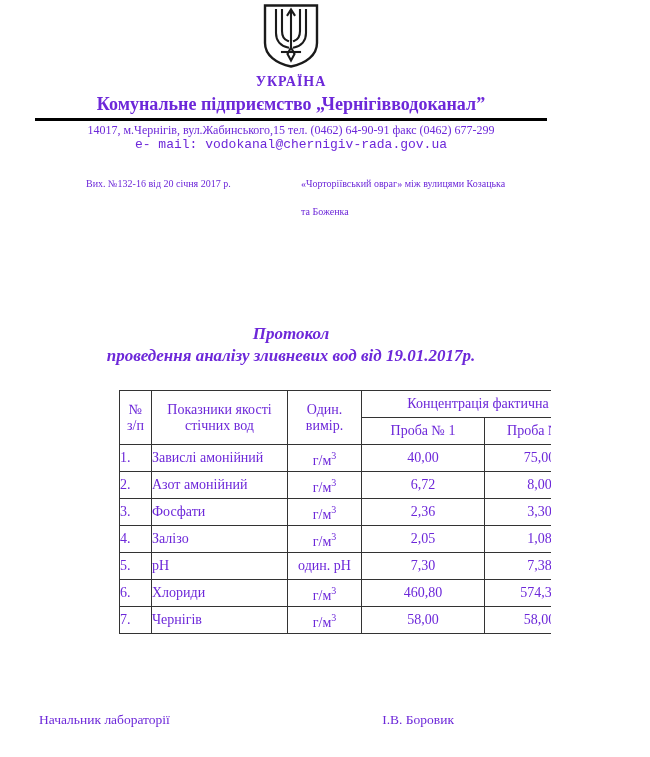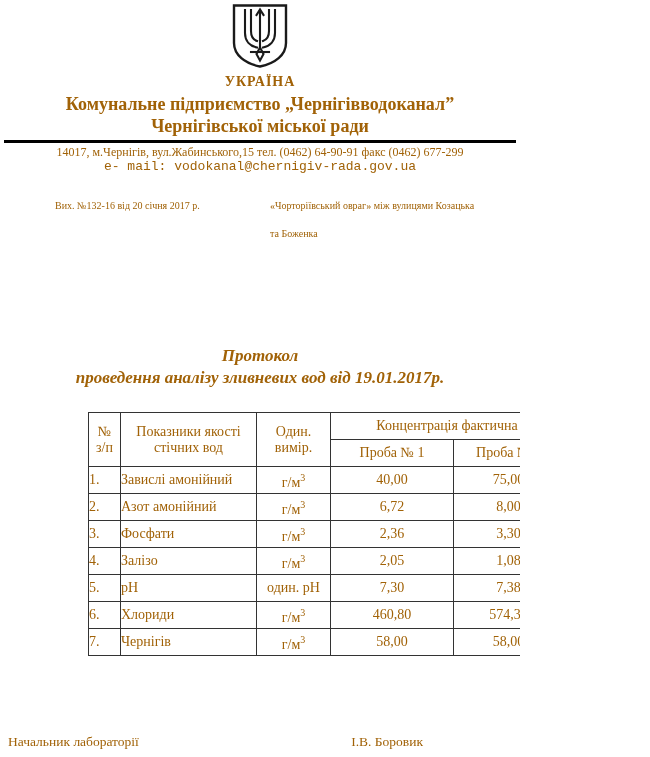--- a/index.html
+++ b/index.html
@@ -1,22 +1,23 @@
 <!DOCTYPE html>
 <html><head>
 <meta charset="utf-8">
 <style>
   html,body{margin:0;padding:0;background:#ffffff;}
   .page{
     position:relative;
     width:520px;height:757px;
     background:#ffffff;
     font-family:"Liberation Serif","DejaVu Serif",serif;
-    color:#a16207;
+    color:#6d28d9;
     overflow:hidden;
+    margin-left:31px;
   }
   .header{ text-align:center; padding-top:3px; }
   .emblem{ display:inline-block; }
   .country{
     font-weight:bold; font-size:14px; letter-spacing:1px;
     line-height:16px; margin-top:1px;
   }
   .org1{ font-weight:bold; font-size:18px; line-height:22px; margin-top:3px; }
   .org2{ font-weight:bold; font-size:18px; line-height:22px; }
   .rule{ height:3px; background:#000; margin:3px 4px 0 4px; }
@@ -78,21 +79,20 @@
           <path d="M20 7 V28 C20 34 23 37 26 38"></path>
           <path d="M44 7 V30 C44 38 39 43 32 44.5"></path>
           <path d="M38 7 V28 C38 34 35 37 32 38"></path>
           <path d="M20 49 H38"></path>
           <path d="M29 44.5 L25.5 51 L29 57.5 L32.5 51 Z"></path>
         </g>
       </svg>
     </span>
     <div class="country">УКРАЇНА</div>
     <div class="org1">Комунальне підприємство „Чернігівводоканал”</div>
-    <div class="org2">Чернігівської міської ради</div>
   </div>
 
   <div class="rule"></div>
 
   <div class="address">14017, м.Чернігів, вул.Жабинського,15 тел. (0462) 64-90-91  факс (0462) 677-299</div>
   <div class="email">e- mail: vodokanal@chernigiv-rada.gov.ua</div>
 
   <div class="ref-row">
     <div class="ref-left">Вих. №132-16 від 20 січня 2017 р.</div>
     <div class="ref-right">

